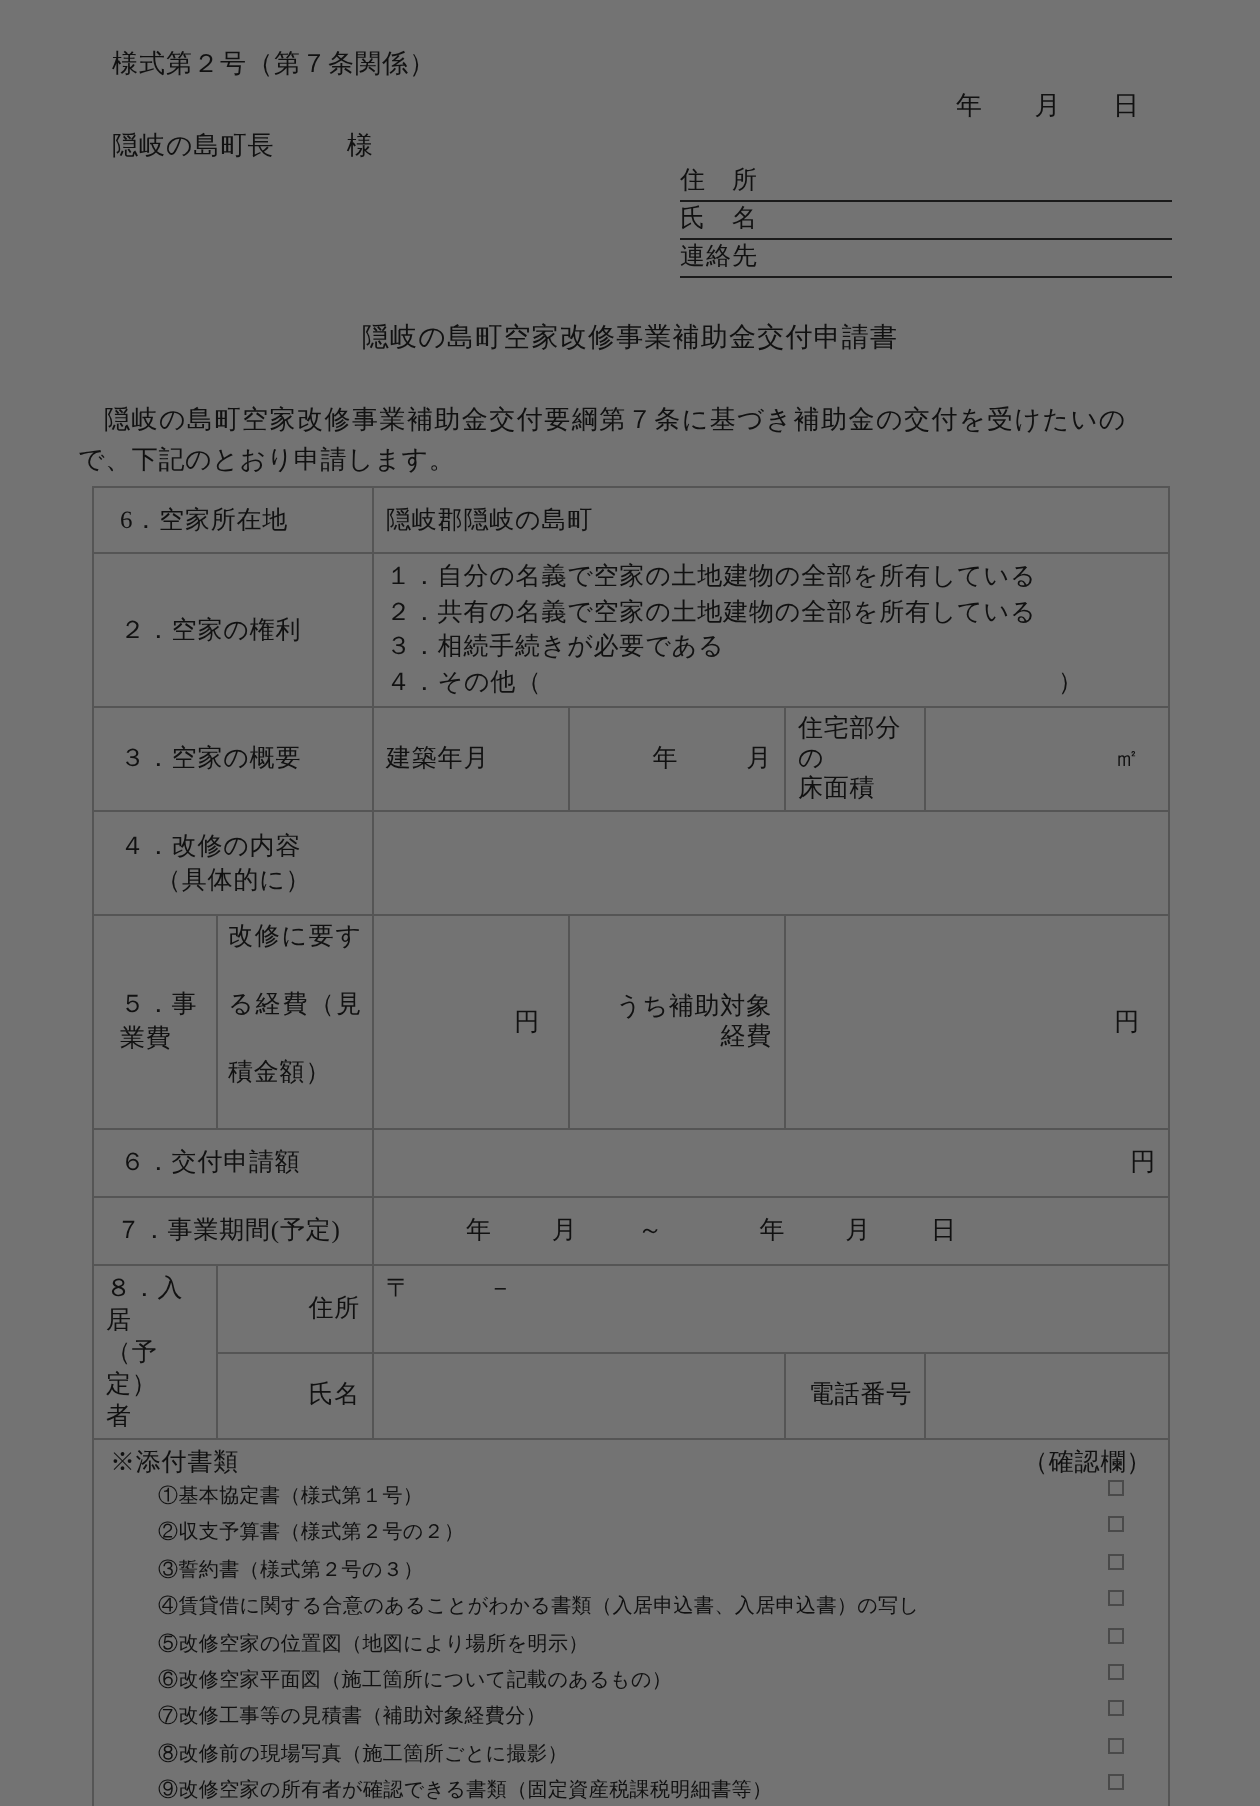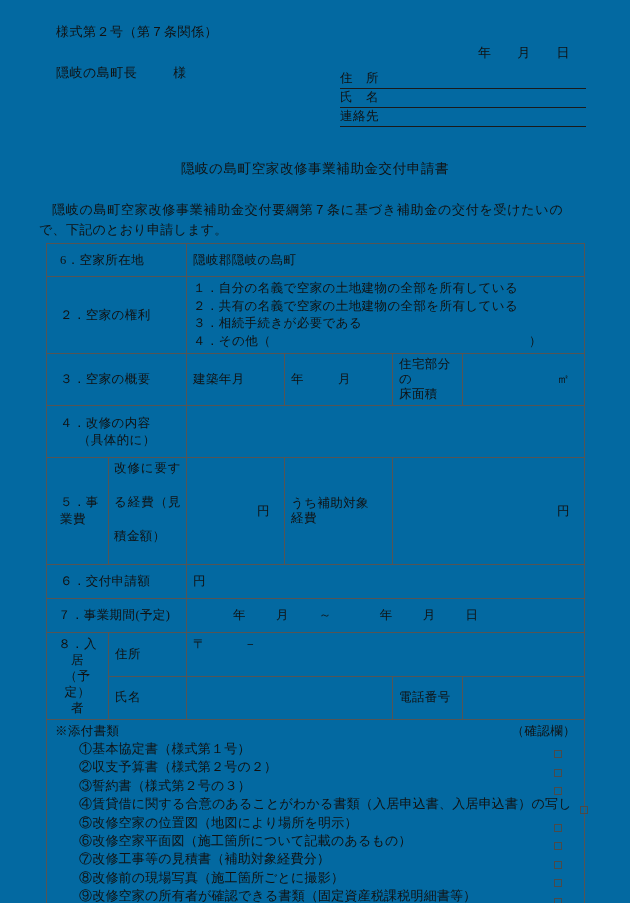--- a/index.html
+++ b/index.html
@@ -4,21 +4,21 @@
 <style>
   html, body {
     margin: 0;
     padding: 0;
     background: #ffffff;
   }
   .page {
     position: relative;
     width: 630px;
     height: 903px;
-    background: #0369a1;
+    background: #737373;
     font-family: "Liberation Serif", "DejaVu Serif", serif;
     color: #111111;
     box-sizing: border-box;
     overflow: hidden;
   }
 
   
   .form-code {
     position: absolute;
     left: 56px;
@@ -44,21 +44,21 @@
     top: 64px;
     font-size: 13px;
     white-space: nowrap;
     letter-spacing: 0.5px;
   }
   .addressee .sama { margin-left: 36px; }
 
   .applicant-block {
     position: absolute;
     left: 340px;
-    top: 70px;
+    top: 82px;
     width: 246px;
   }
   .applicant-row {
     display: flex;
     align-items: flex-end;
     border-bottom: 1px solid #1a1a1a;
     height: 19px;
     box-sizing: border-box;
   }
   .applicant-row .lbl {
@@ -106,26 +106,26 @@
     border: 1px solid #555555;
     padding: 3px 6px;
     vertical-align: middle;
     letter-spacing: 0.4px;
     line-height: 17px;
   }
   .lbl-cell {
     text-align: left;
     padding-left: 13px !important;
   }
-  .lbl-center { text-align: center; }
+  .lbl-center { }
   .r-end {
     text-align: right;
     padding-right: 14px !important;
   }
-  .c-center { text-align: left; }
+  .c-center { text-align: right; }
   .opt-list div { line-height: 17.5px; }
   .opt-indent { padding-left: 8px; margin-top: 24px; }
   .just-3 {
     text-align: justify;
     text-justify: inter-character;
     line-height: 15.5px;
     padding: 2px 5px !important;
   }
   .just-3 > span { display: block; }
   .just-3 > span::after {
@@ -149,22 +149,22 @@
     padding: 0 2px 0 2px;
     font-family: Liberation Serif, serif;
   }
   .attach-list {
     margin: 0;
     padding: 0;
     list-style: none;
   }
   .attach-list li {
     display: flex;
-    align-items: flex-end;
-    font-size: 13px;
+    align-items: flex-start;
+    font-size: 10px;
     line-height: 18.4px;
     letter-spacing: 0.2px;
     padding-left: 26px;
   }
   .attach-list li .txt { white-space: nowrap; }
   .attach-list li .spacer { flex: 1; min-width: 8px; }
   .chkbox {
     width: 8px;
     height: 8px;
     border: 1px solid #4a4a4a;

